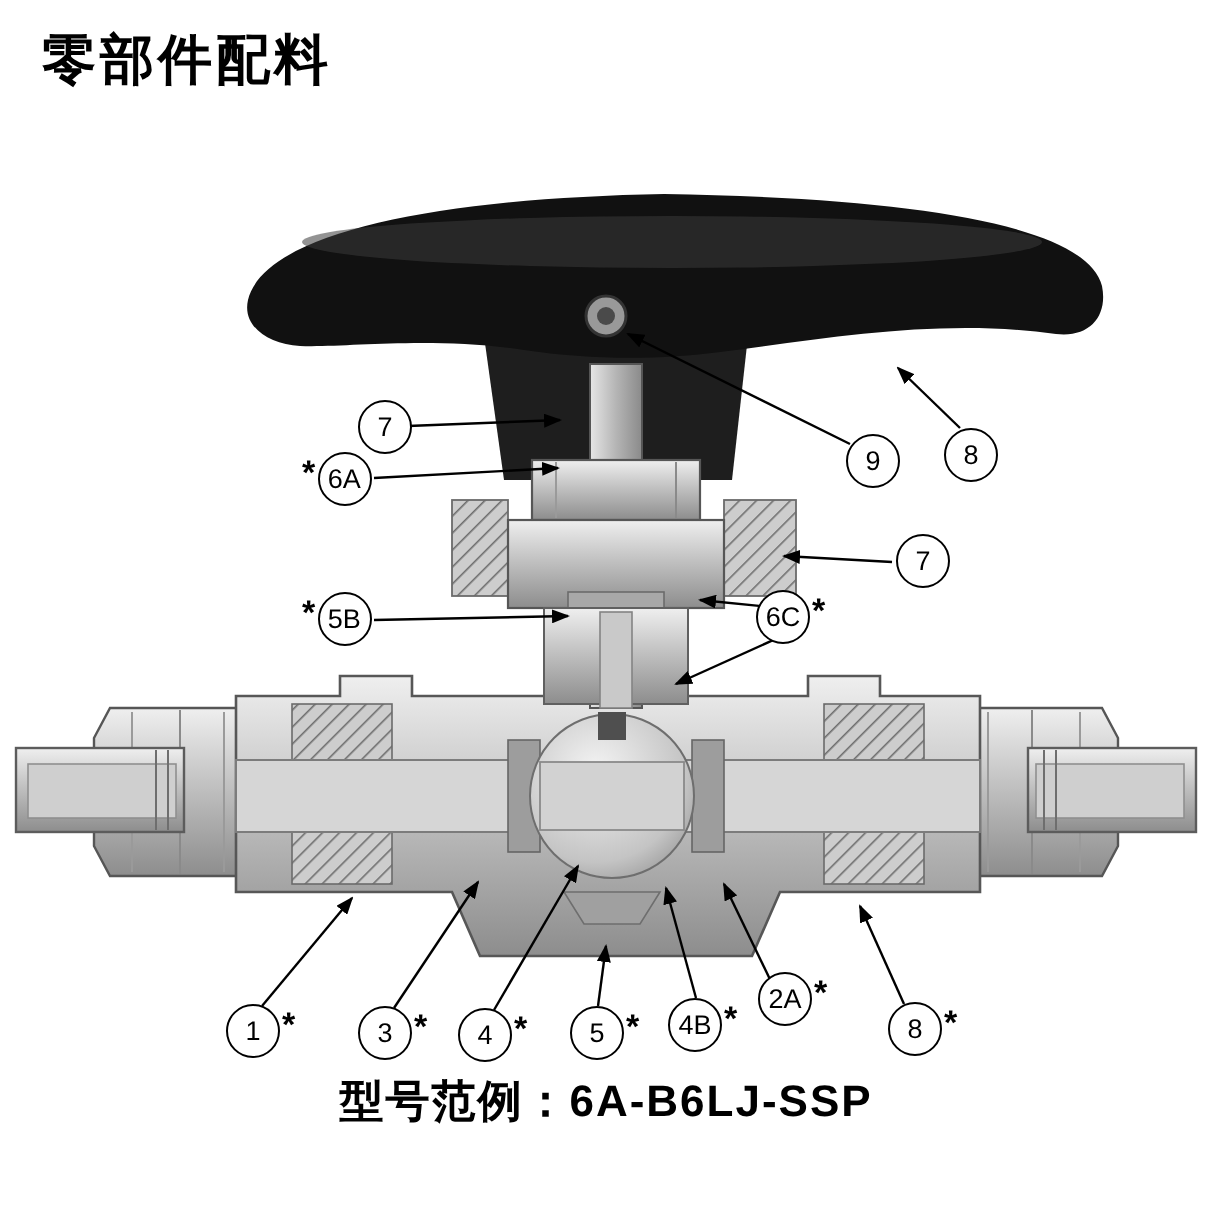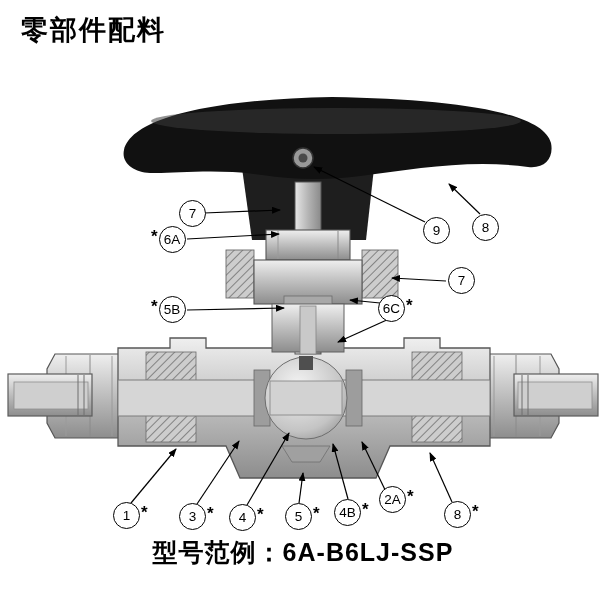--- a/index.html
+++ b/index.html
@@ -7,21 +7,21 @@
   body {
     width:606px; height:603px; position:relative; overflow:hidden;
     font-family:"Liberation Sans", sans-serif; color:#000;
   }
   .title {
     position:absolute; left:21px; top:12px;
     font-size:27px; font-weight:bold; letter-spacing:2px;
   }
   .model {
     position:absolute; left:0; top:536px; width:100%;
-    text-align:center; font-size:25px; font-weight:bold; letter-spacing:1px;
+    text-align:center; font-size:22px; font-weight:bold; letter-spacing:1px;
   }
   svg.diagram { position:absolute; left:0; top:0; }
   .callout { position:absolute; display:flex; align-items:flex-start; }
   .bubble {
     width:27px; height:27px; border:1.6px solid #000; border-radius:50%;
     background:#fff; display:flex; align-items:center; justify-content:center;
     font-size:13.5px; font-weight:500; flex:0 0 auto;
   }
   .star { font-size:17px; font-weight:bold; line-height:15px; margin-top:3px; padding:0 1px; }
 </style>

